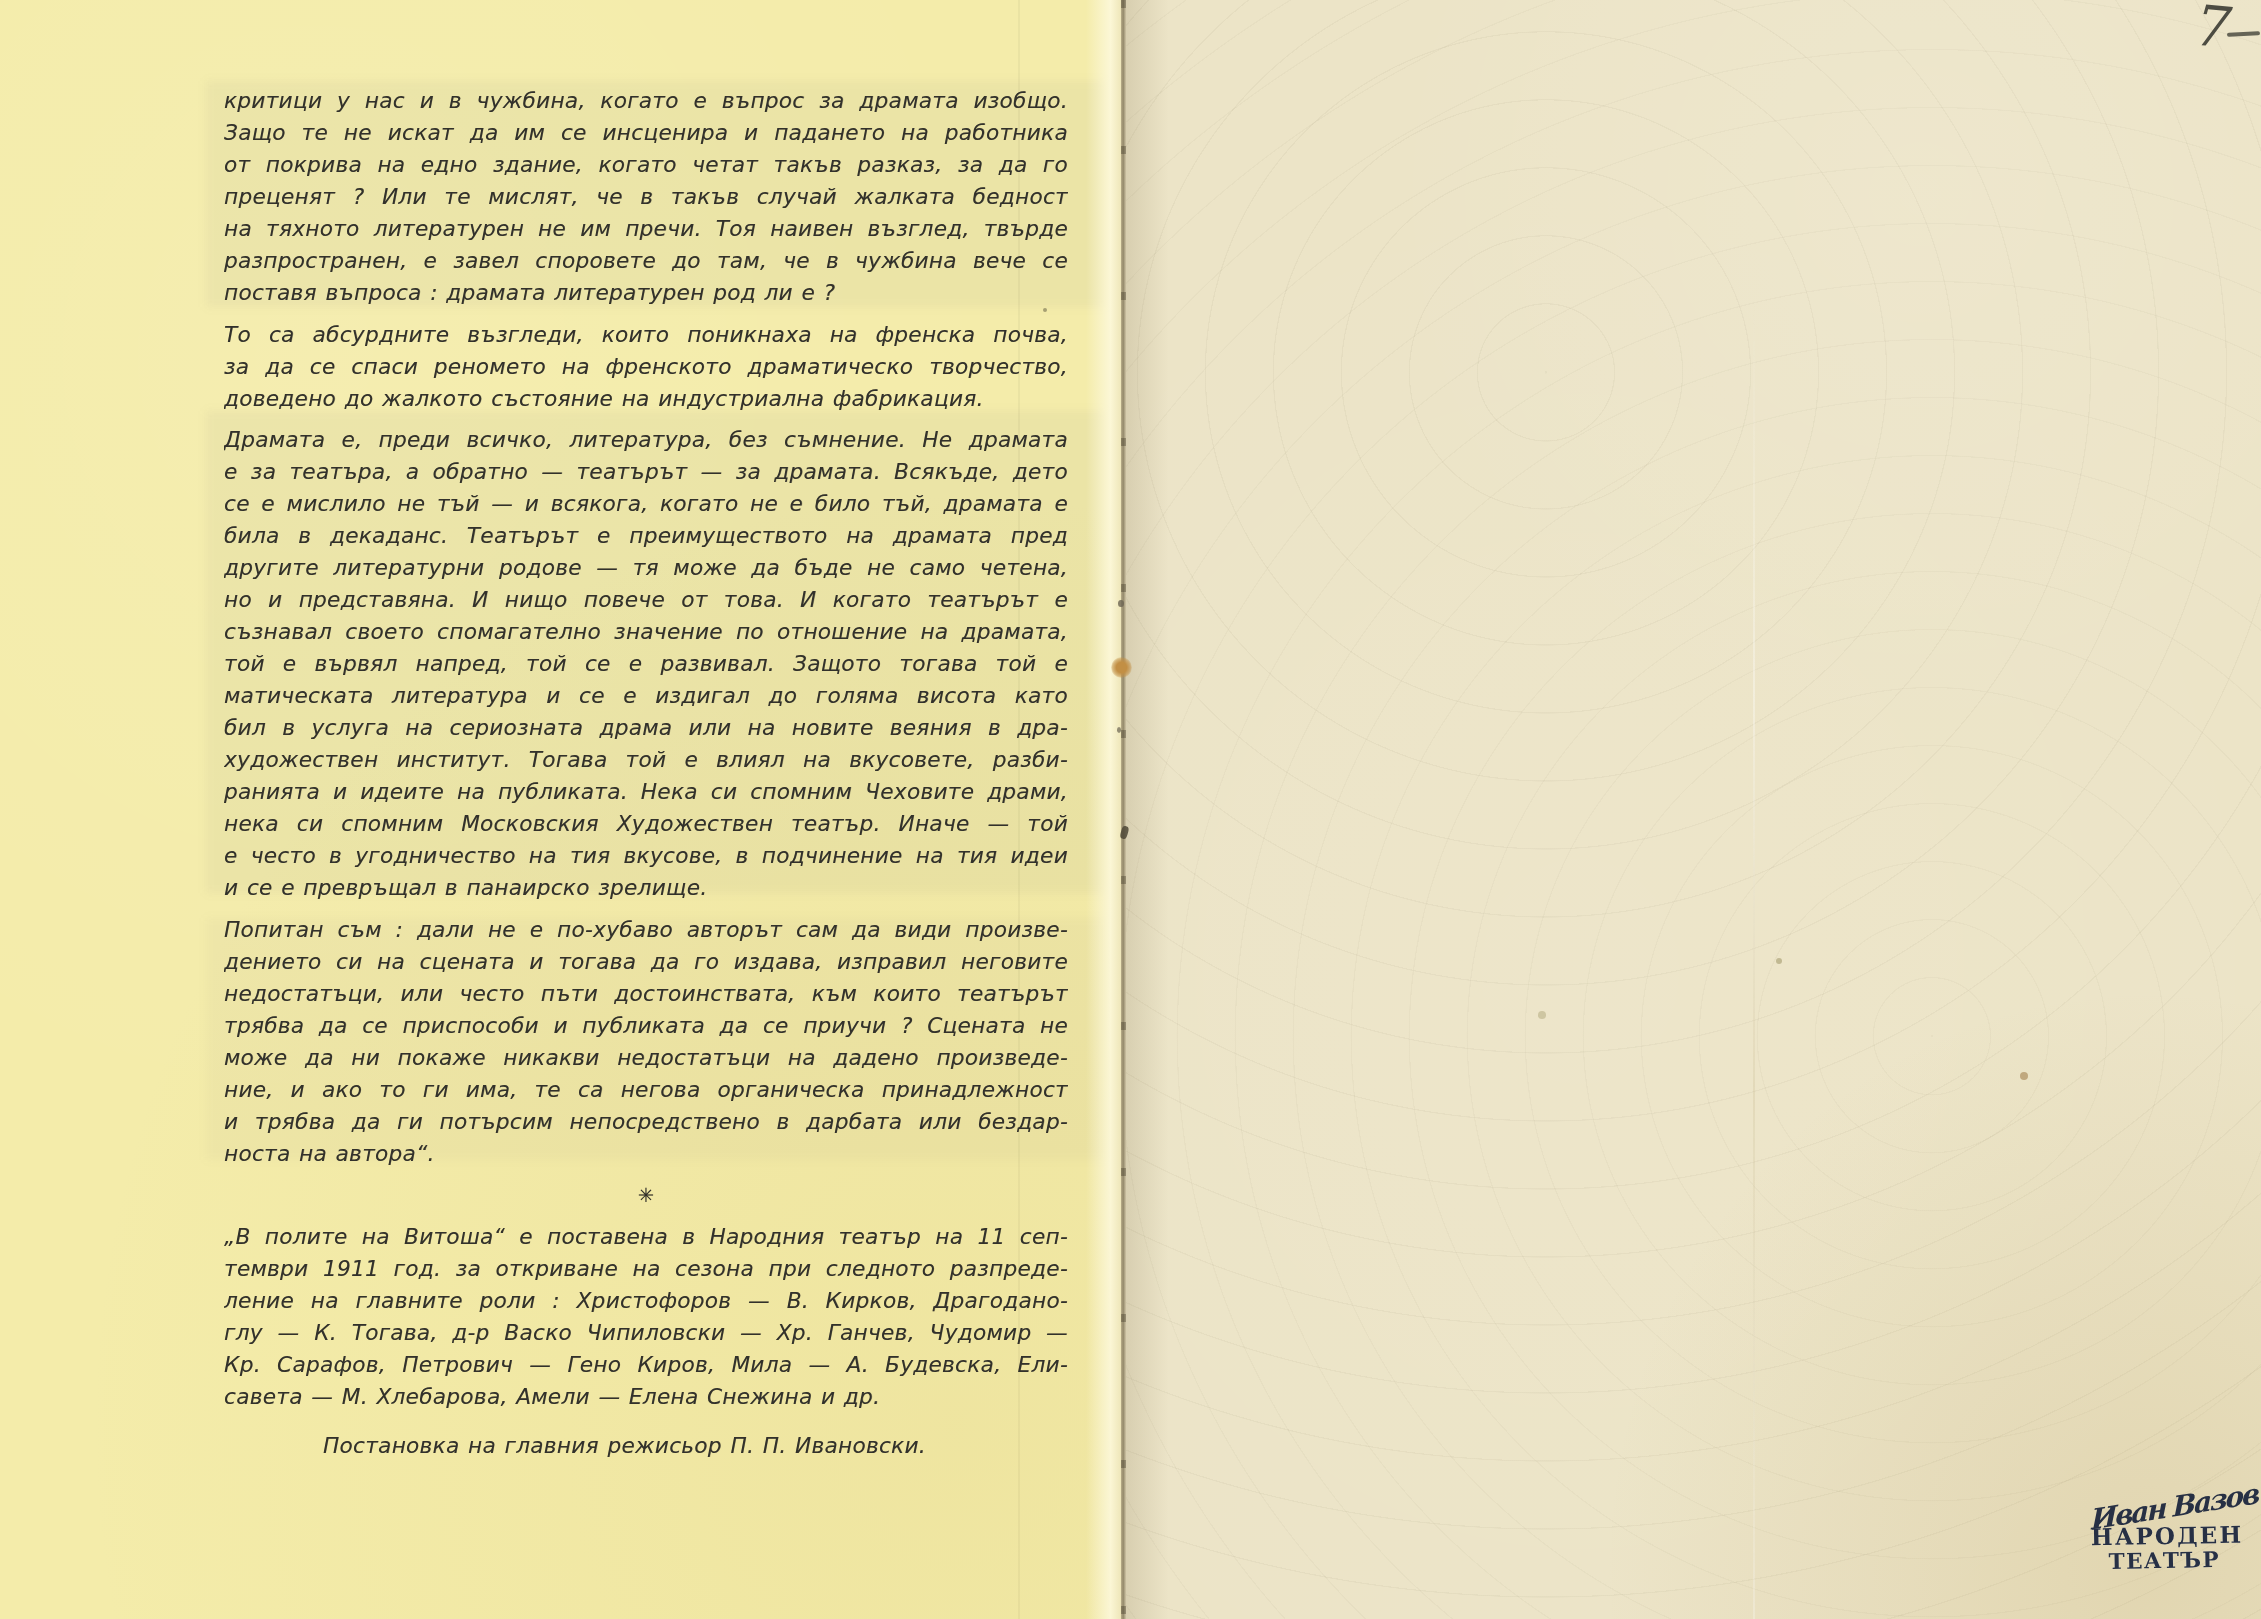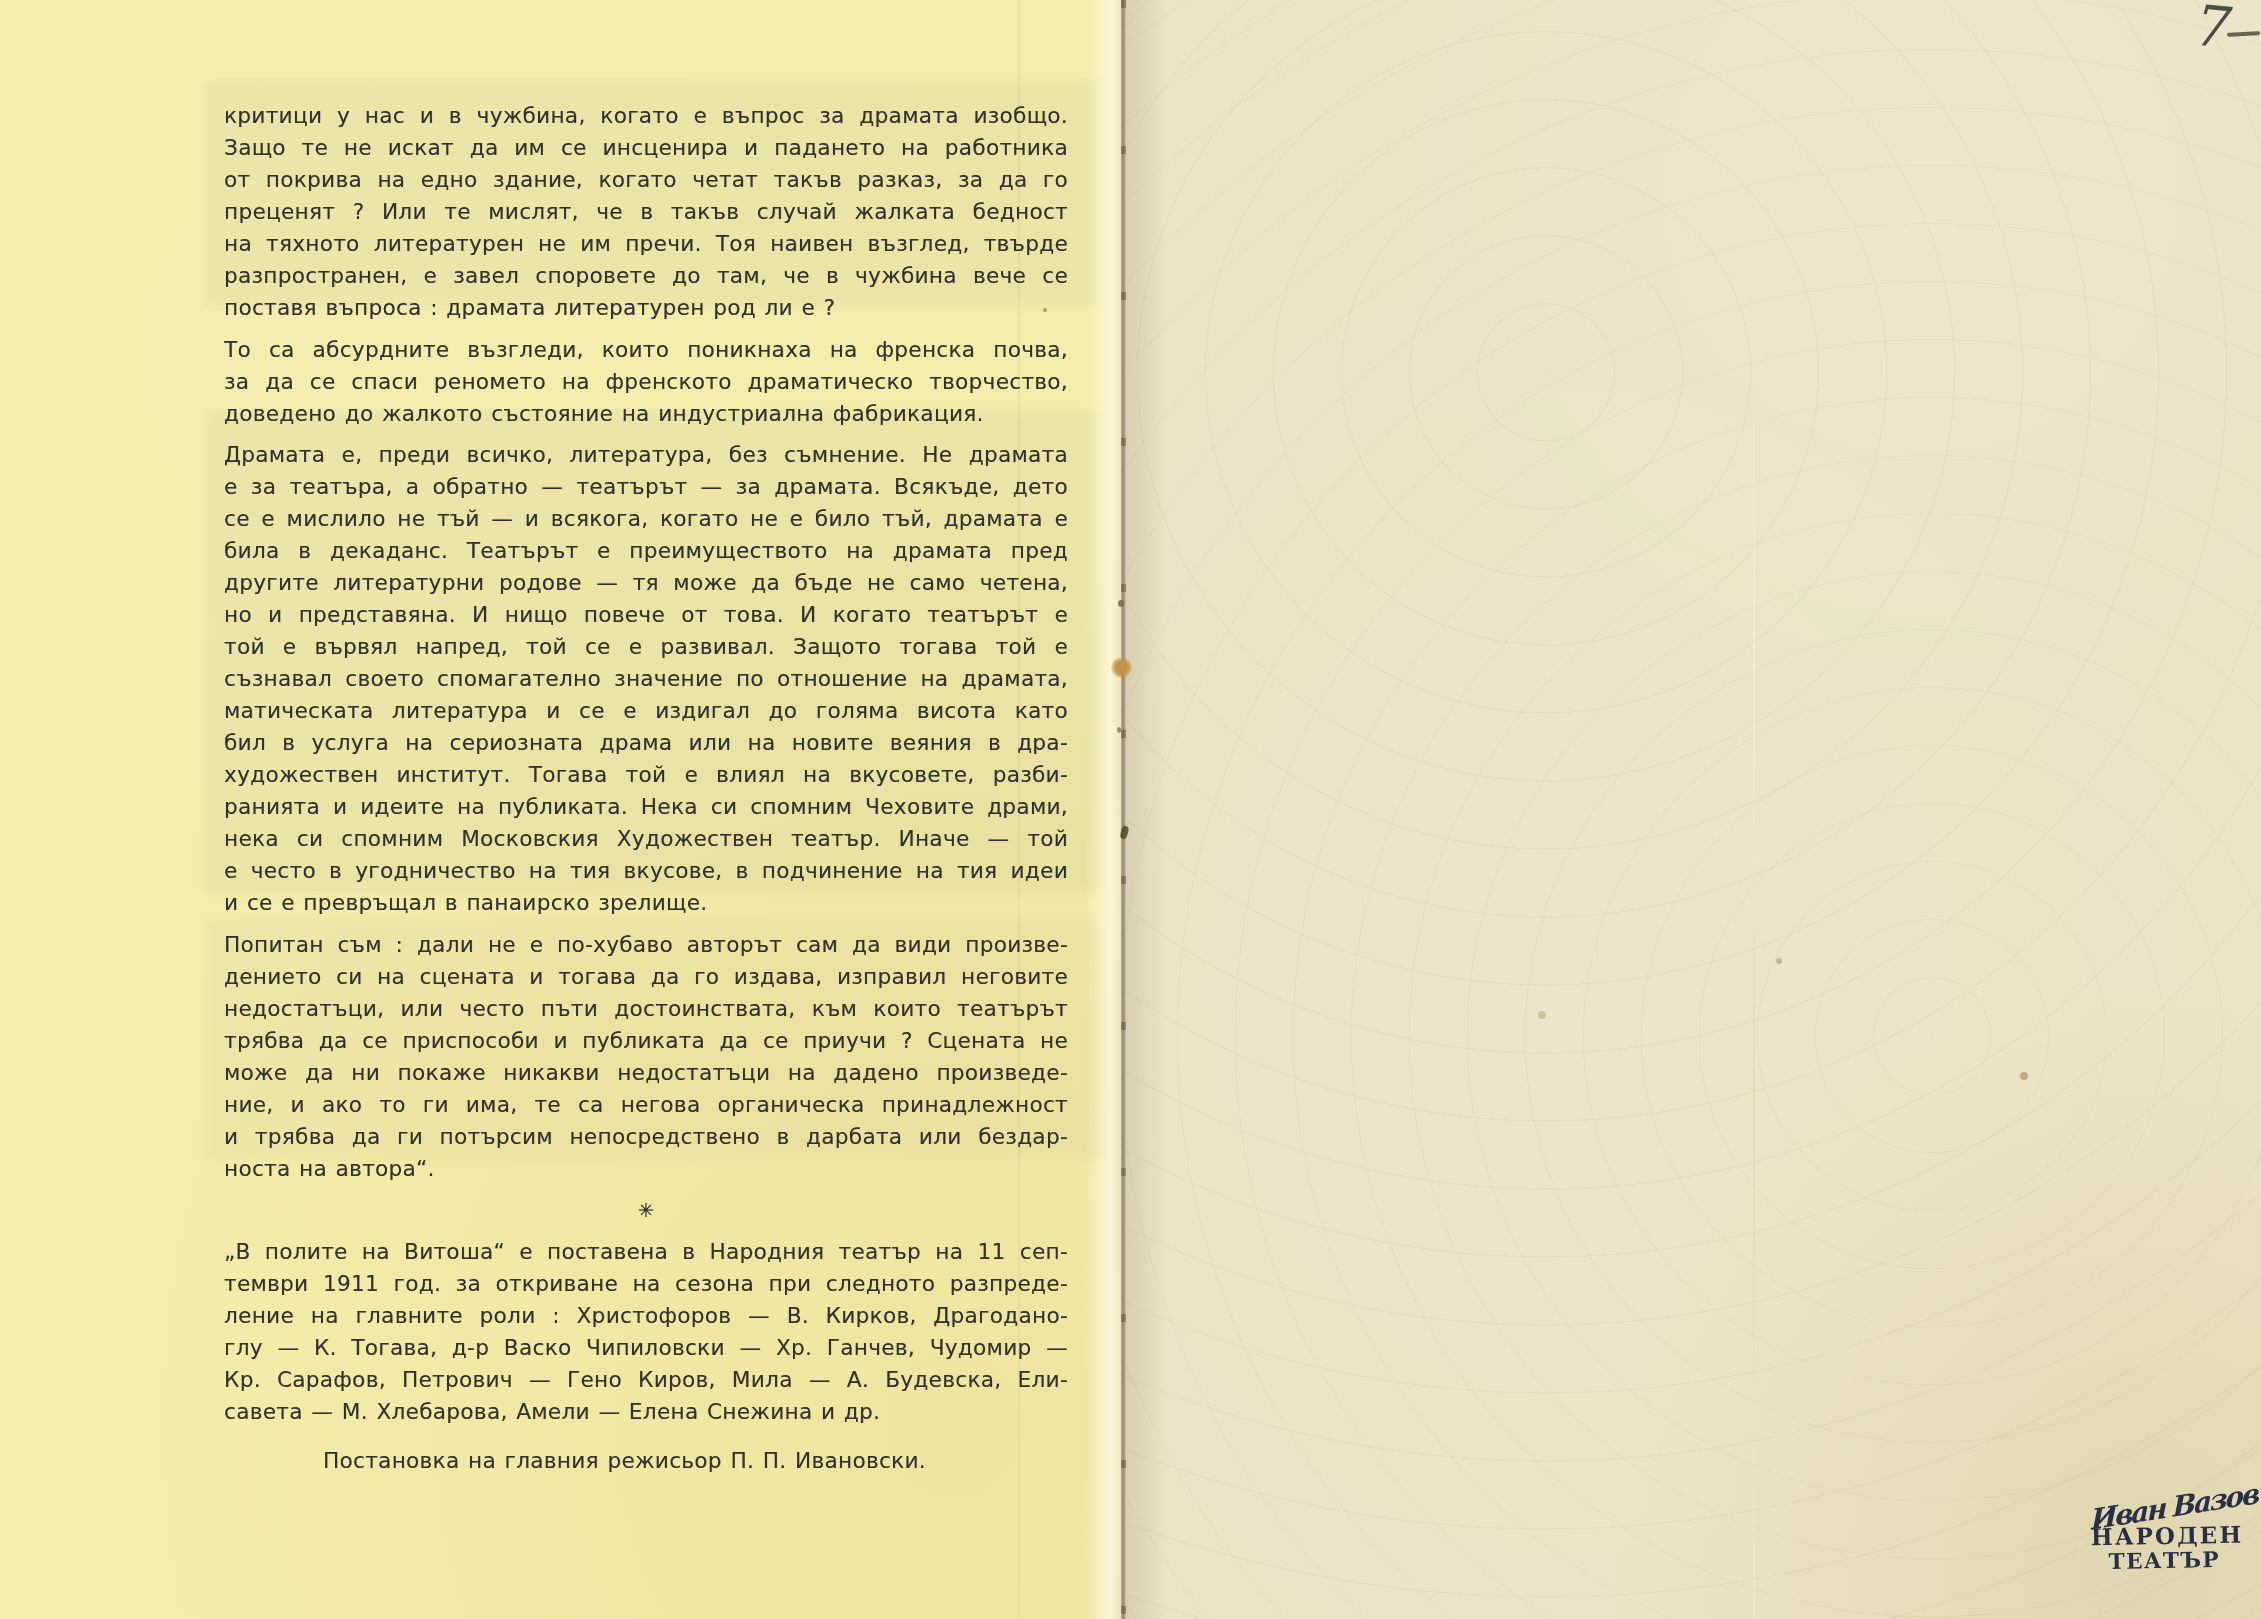--- a/index.html
+++ b/index.html
@@ -49,23 +49,23 @@
   .spot.s2{left:1118px;top:600px;width:5.6px;height:7px;background:#6b6452;opacity:.8;}
   .spot.s3{left:1121px;top:826px;width:7px;height:12.5px;background:#4e4836;border-radius:40%;
     transform:rotate(15deg);opacity:.85;}
   .spot.s4{left:1117px;top:727px;width:4.2px;height:5.6px;background:#6b6452;opacity:.7;}
   .spot.s5{left:2020px;top:1072px;width:8.4px;height:8.4px;background:rgba(150,110,55,.5);}
   .spot.s6{left:1776px;top:958px;width:6.3px;height:6.3px;background:rgba(140,130,80,.45);}
   .spot.s7{left:1538px;top:1011px;width:7.7px;height:7.7px;background:rgba(150,140,90,.35);}
   .spot.s8{left:1043px;top:308px;width:4.2px;height:4.2px;background:rgba(90,85,60,.5);}
 
   
-  .text-col{position:absolute;left:224px;top:100px;width:844px;color:#32312b;
+  .text-col{position:absolute;left:224px;top:85px;width:844px;color:#32312b;
     font-size:21.6px;line-height:32px;letter-spacing:0.3px;word-spacing:1.4px;
-    text-shadow:0.3px 0.3px 0.3px rgba(45,44,36,.35);}
+    text-shadow:0.3px 0.3px 0.3px rgba(45,44,36,.35);font-style:italic;}
   .para{margin:0 0 9.7px 0;}
   .line{height:32px;overflow:hidden;text-align:justify;text-align-last:justify;}
   .line.last{text-align-last:auto;}
   .asterisk-row{height:32px;line-height:32px;text-align:center;font-size:19.5px;
     color:#2e2d27;margin:2.8px 0 9.7px 0;}
   .production-line{margin-top:17px;padding-left:99px;height:32px;line-height:32px;}
 
   
   .page-number{position:absolute;left:2195px;top:-4.2px;width:77px;height:77px;
     font-family:"DejaVu Serif",serif;font-style:italic;font-size:56px;
@@ -110,22 +110,22 @@
             <div class="line">за да се спаси реномето на френското драматическо творчество,</div>
             <div class="line last">доведено до жалкото състояние на индустриална фабрикация.</div>
           </div>
           <div class="para">
             <div class="line">Драмата е, преди всичко, литература, без съмнение.  Не драмата</div>
             <div class="line">е за театъра, а обратно — театърът — за драмата.  Всякъде, дето</div>
             <div class="line">се е мислило не тъй — и всякога, когато не е било тъй, драмата е</div>
             <div class="line">била в декаданс.  Театърът е преимуществото на драмата пред</div>
             <div class="line">другите литературни родове — тя може да бъде не само четена,</div>
             <div class="line">но и представяна.  И нищо повече от това.  И когато театърът е</div>
+            <div class="line">съзнавал своето спомагателно значение по отношение на драмата,</div>
             <div class="line">той е вървял напред, той се е развивал.  Защото тогава той е</div>
-            <div class="line">съзнавал своето спомагателно значение по отношение на драмата,</div>
             <div class="line">матическата литература и се е издигал до голяма висота като</div>
             <div class="line">бил в услуга на сериозната драма или на новите веяния в дра-</div>
             <div class="line">художествен институт.  Тогава той е влиял на вкусовете, разби-</div>
             <div class="line">ранията и идеите на публиката.  Нека си спомним Чеховите драми,</div>
             <div class="line">нека си спомним Московския Художествен театър.  Иначе — той</div>
             <div class="line">е често в угодничество на тия вкусове, в подчинение на тия идеи</div>
             <div class="line last">и се е превръщал в панаирско зрелище.</div>
           </div>
           <div class="para">
             <div class="line">Попитан съм : дали не е по-хубаво авторът сам да види произве-</div>

